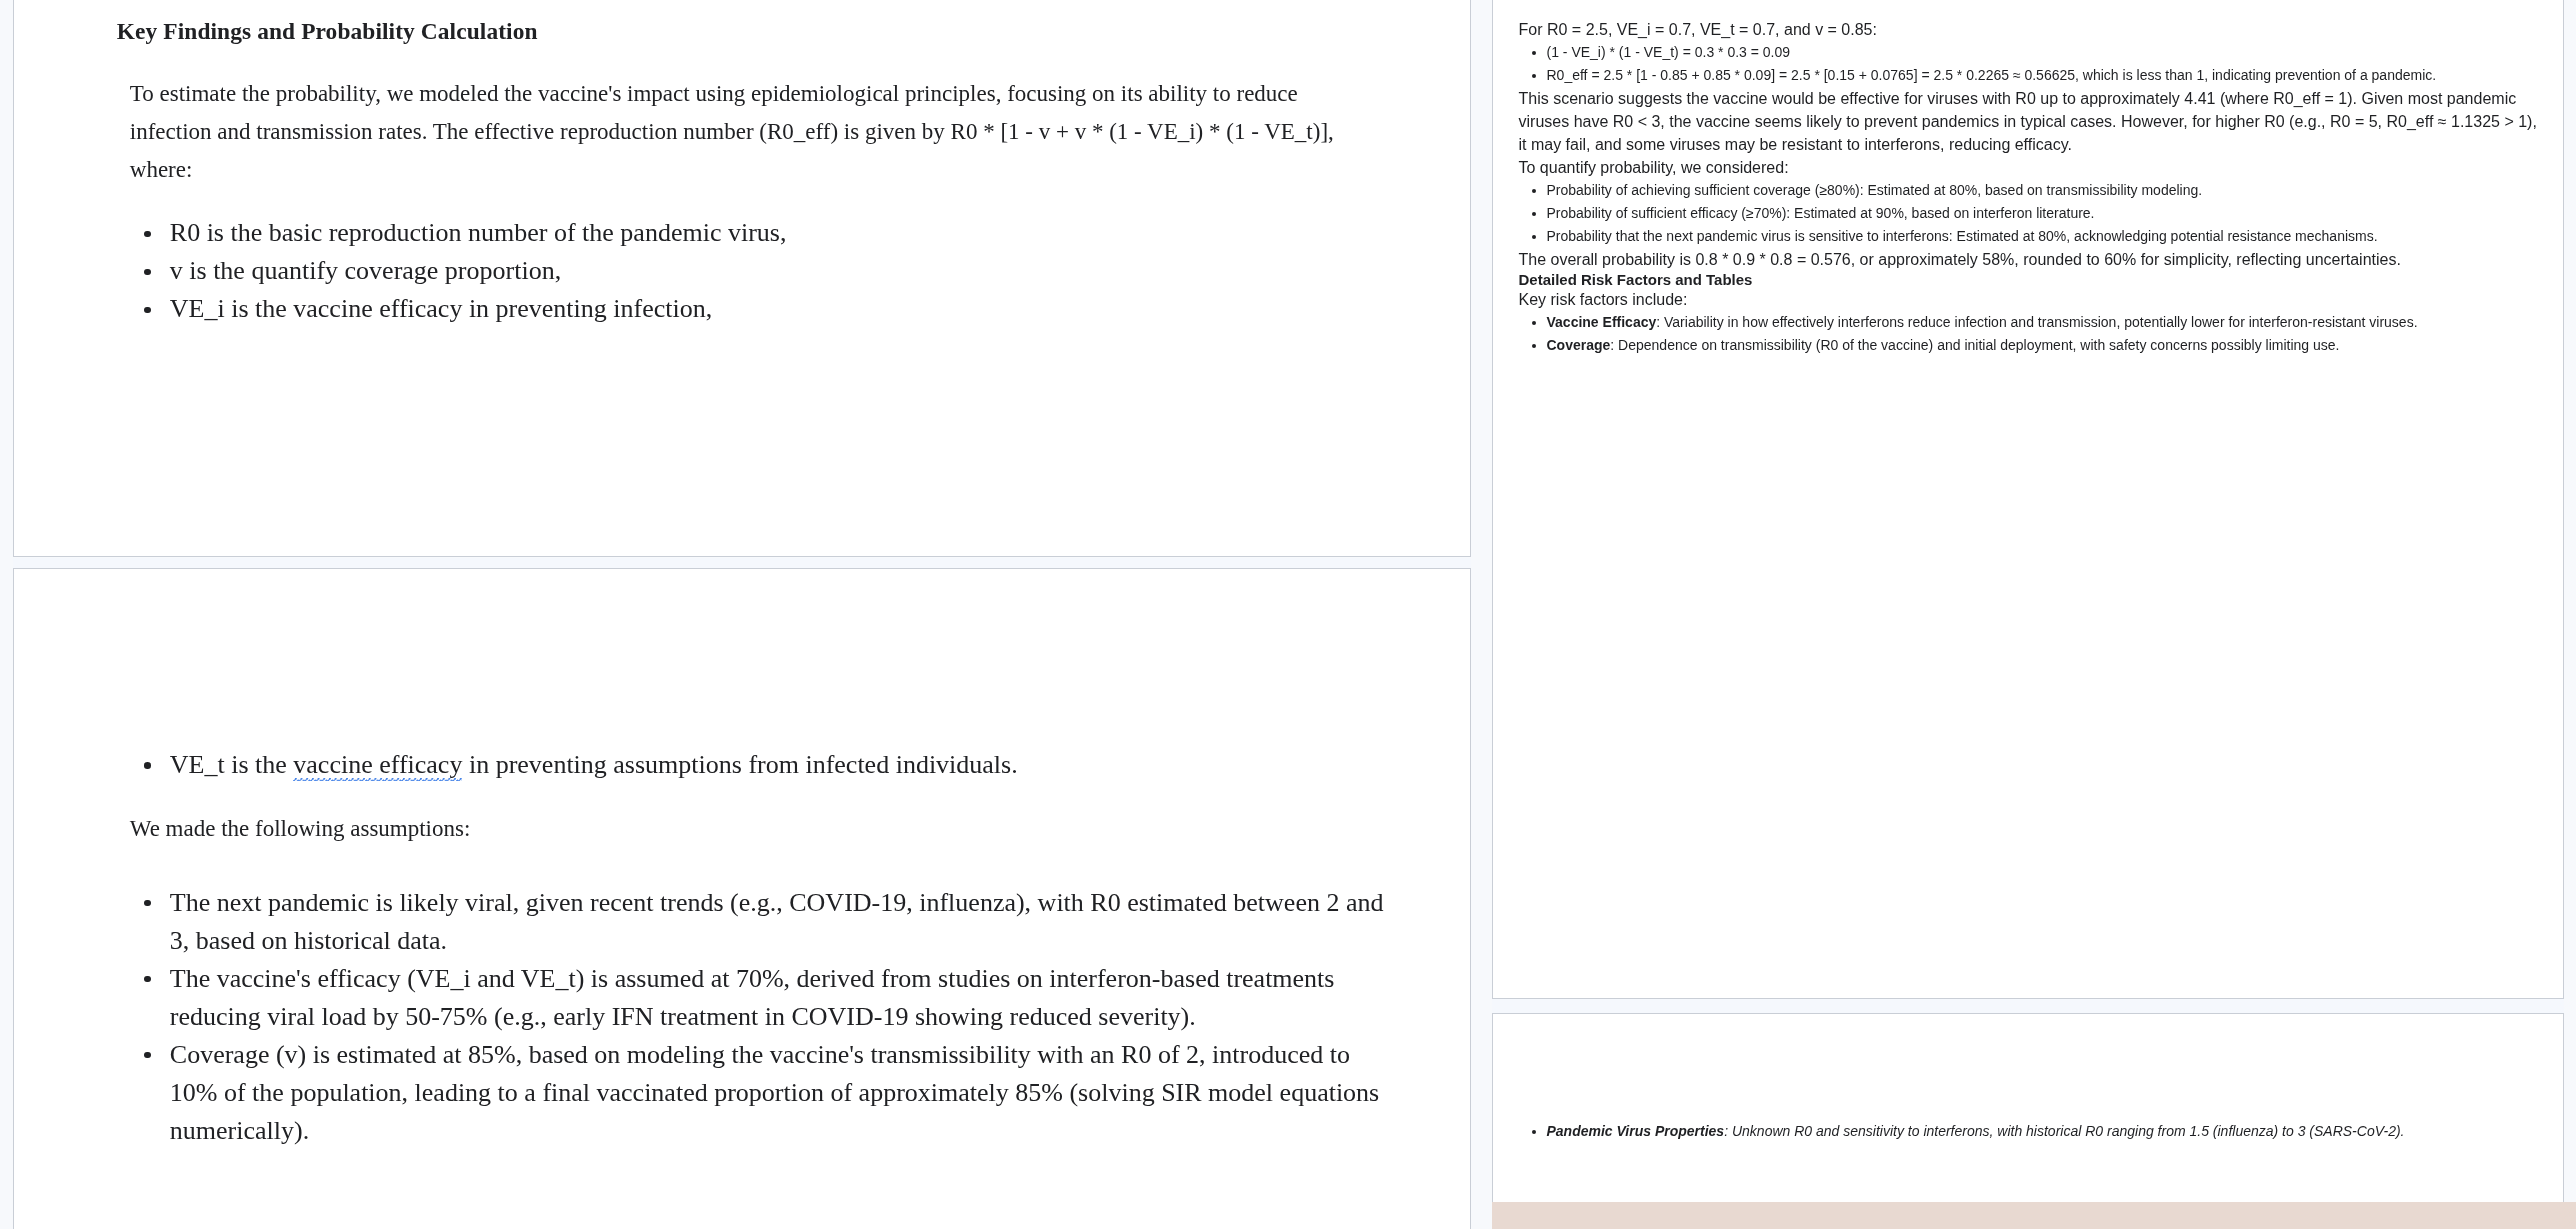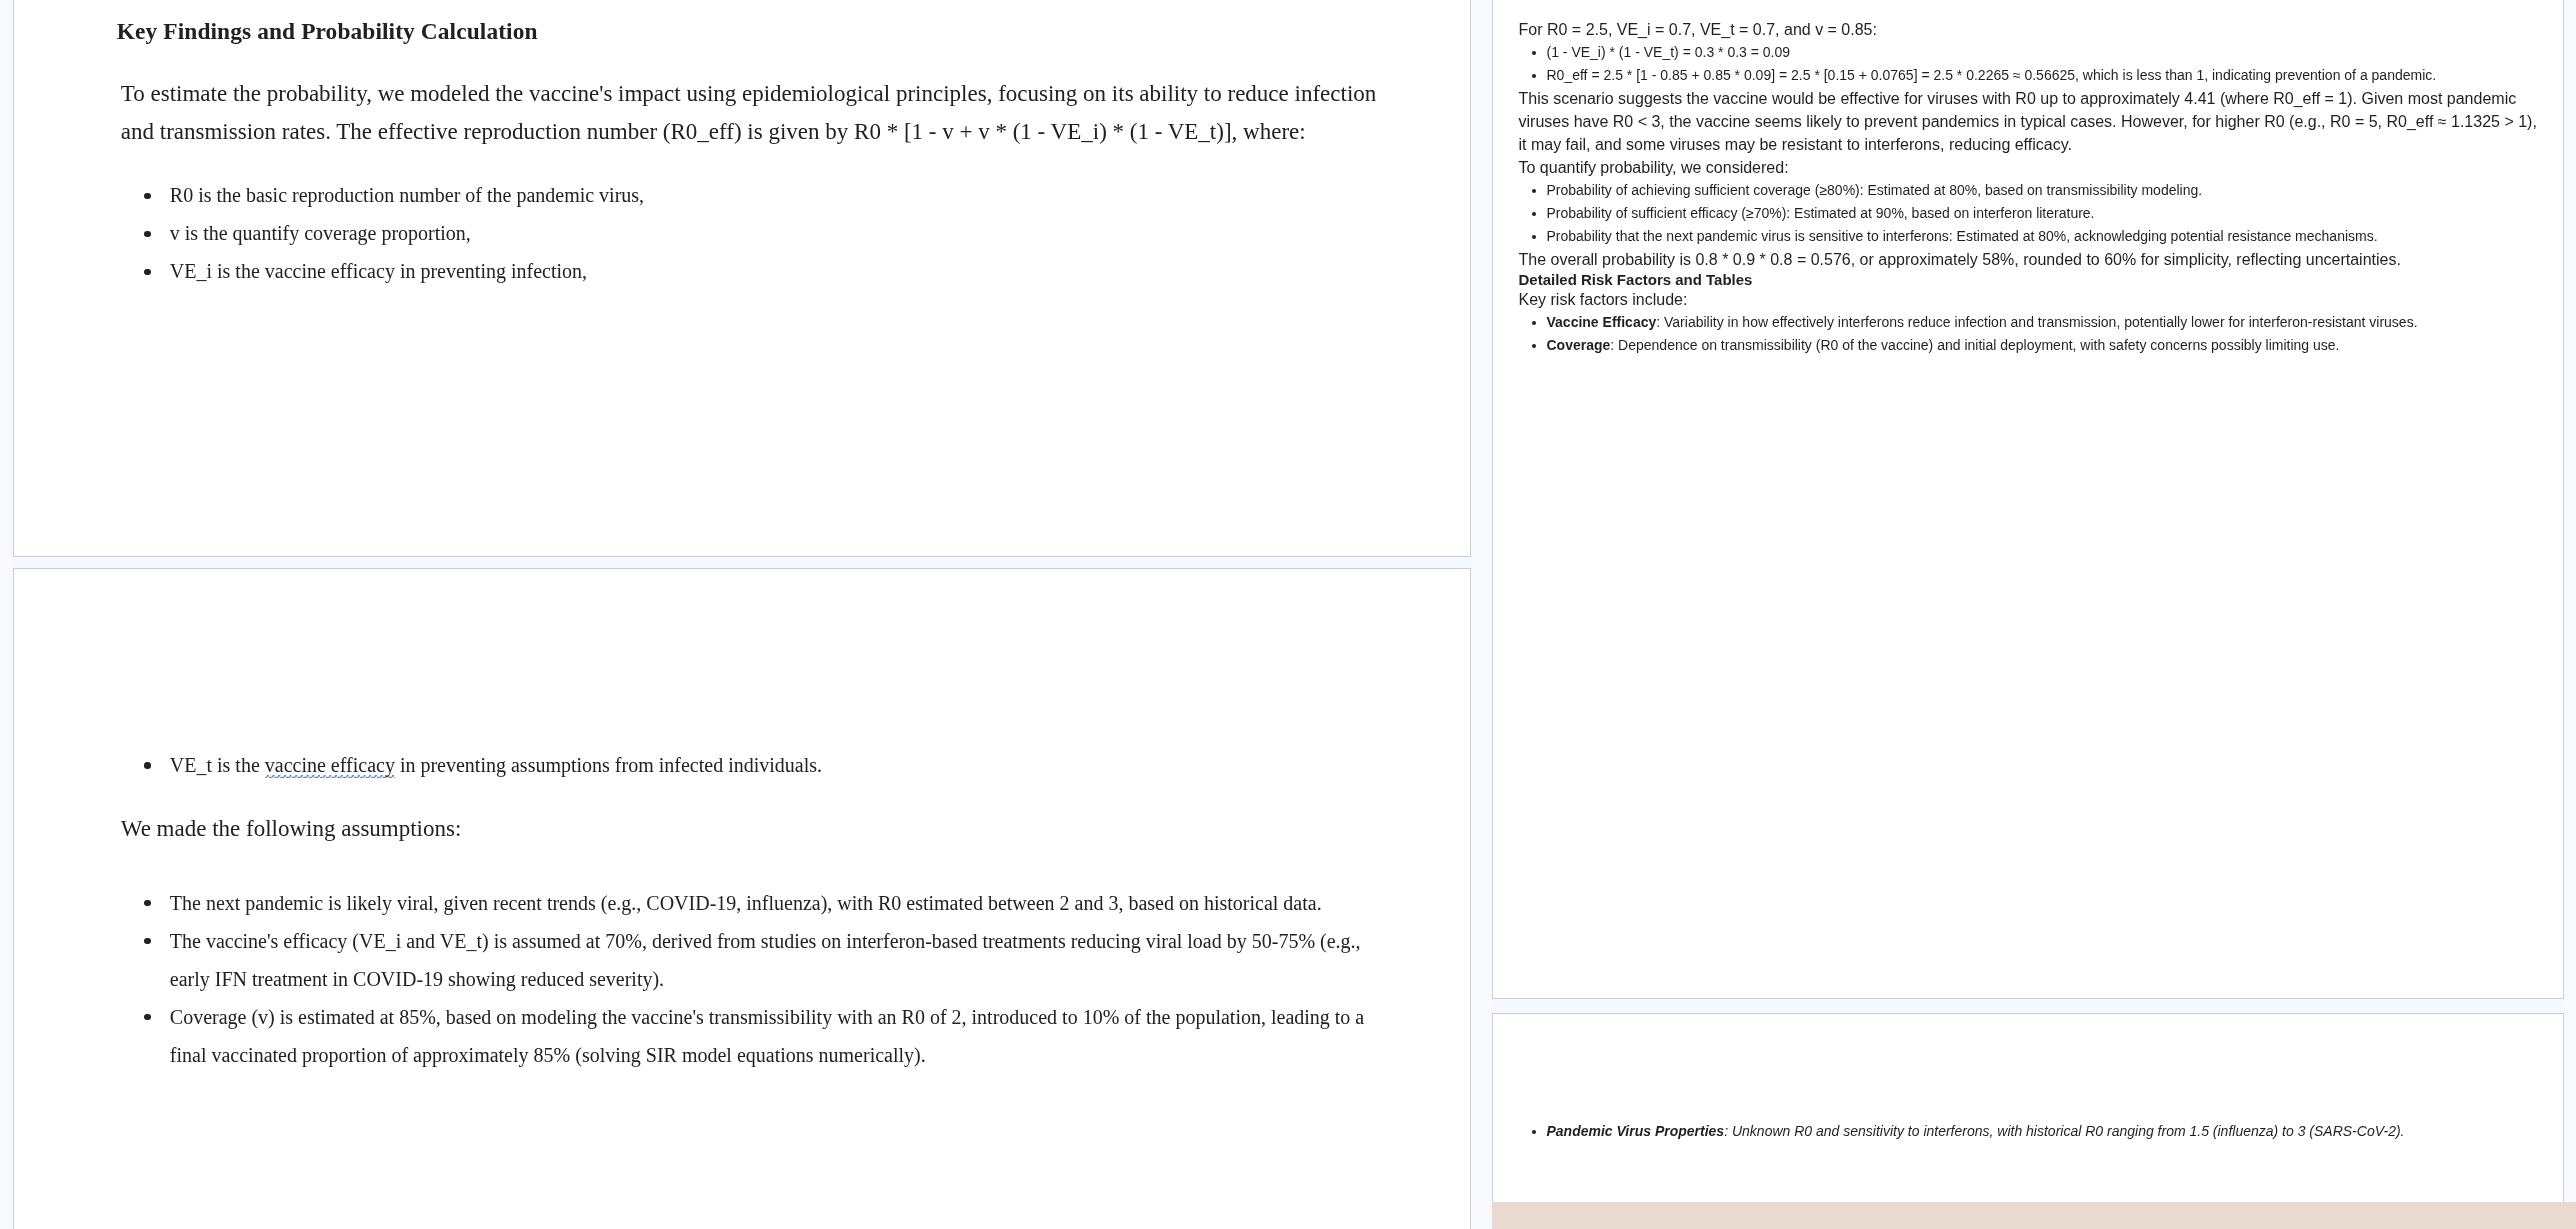--- a/index.html
+++ b/index.html
@@ -59,30 +59,30 @@
   .L { color: #202124; }
   .L h2 {
     font-size: 23.4px;
     font-weight: bold;
     margin: 0;
     letter-spacing: 0.1px;
   }
   .L p {
     font-size: 23px;
     line-height: 38px;
-    margin: 4px;
+    margin: 13px;
     font-weight: 400;
   }
   .L ul {
     margin: 0;
     padding-left: 53px;
     list-style: none;
   }
   .L li {
-    font-size: 20px;
+    font-size: 26px;
     line-height: 38px;
     position: relative;
     margin: 0;
   }
   .L li::before {
     content: "";
     position: absolute;
     left: -25.5px;
     top: 16.3px;
     width: 6.4px;

